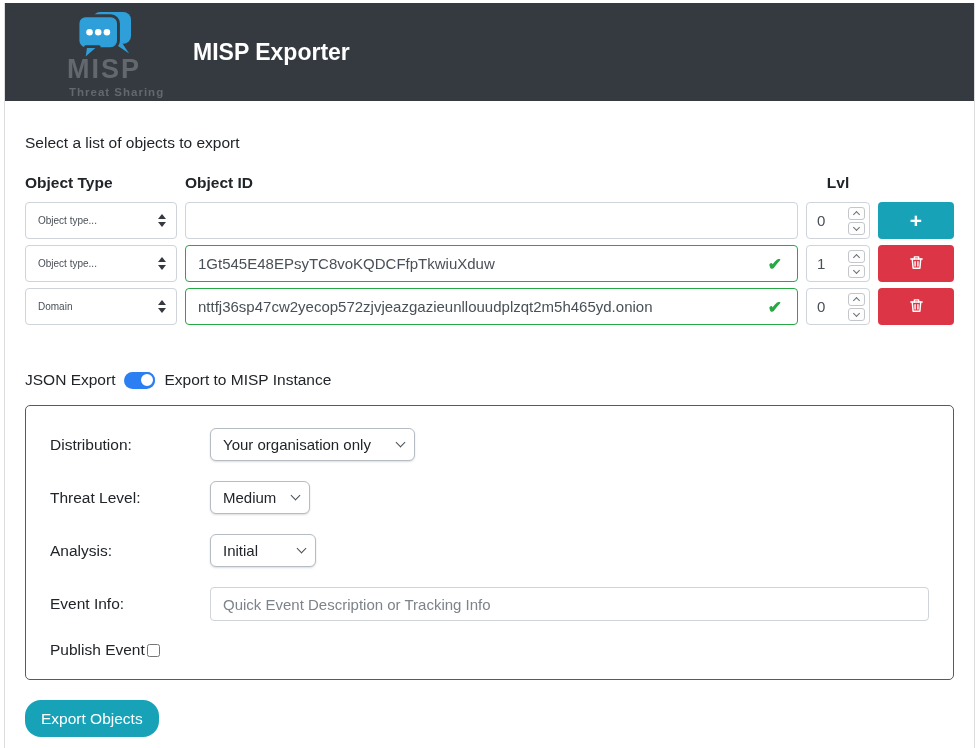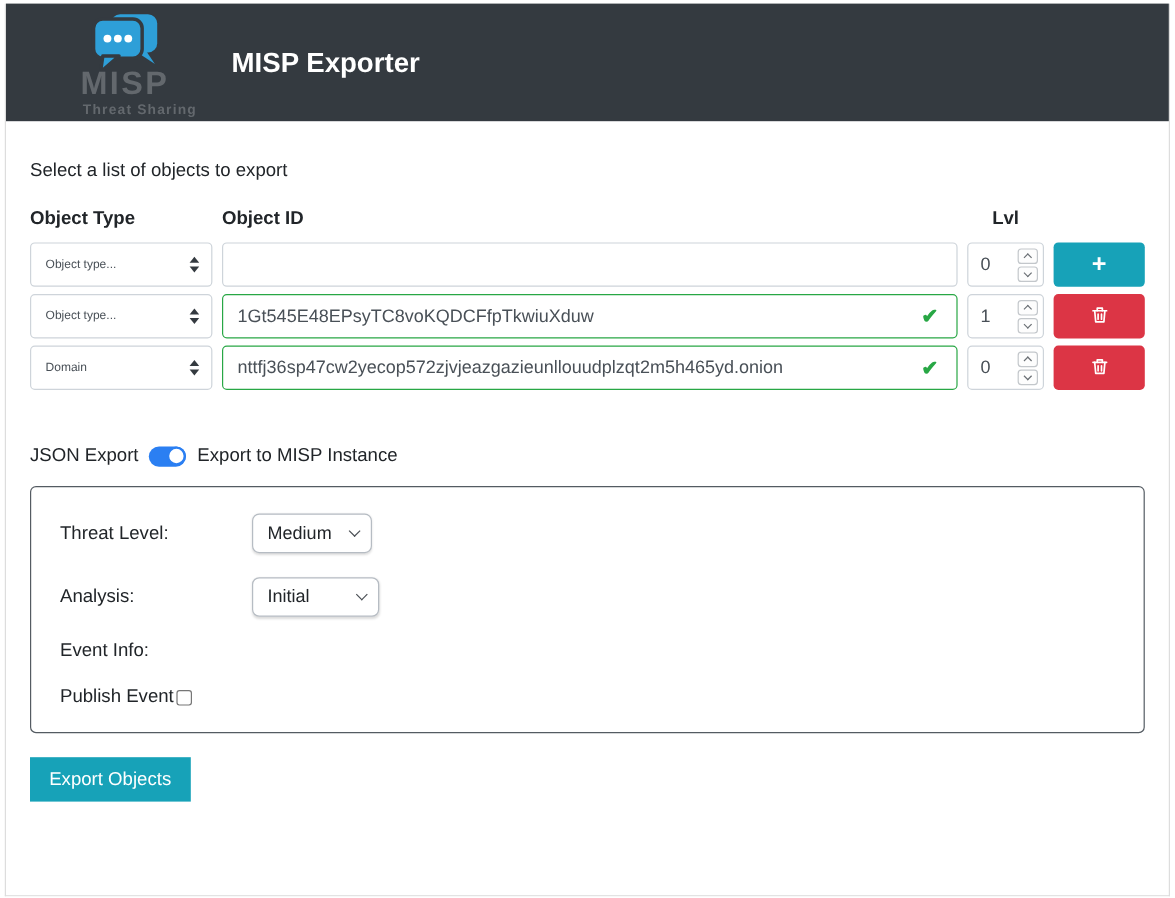--- a/index.html
+++ b/index.html
@@ -108,21 +108,21 @@
   .evt-input {
     flex:1; height:34px; border:1px solid #ced4da; border-radius:4px;
     padding:0 12px; font-size:15px; color:#495057; outline:none;
     font-family:"Liberation Sans", sans-serif;
   }
   .evt-input::placeholder { color:#7d838a; opacity:1; }
   .pub-row { margin-bottom:16px; }
   .pub-check { width:13px; height:13px; margin:0 0 0 2px; vertical-align:-1px; }
 
   .btn-export {
-    margin-top:20px; background:#17a2b8; color:#fff; border:none; border-radius:0;
+    margin-top:20px; background:#17a2b8; color:#fff; border:none; border-radius:16px;
     font-size:15.5px; padding:0 16px; height:37px; cursor:pointer;
     font-family:"Liberation Sans", sans-serif;
   }
 </style>
 </head>
 <body>
 
 <div class="page">
 
   <header>
@@ -252,39 +252,47 @@
     <div class="toggle-row">
       <span>JSON Export</span>
       <span class="switch">
         <span class="knob"></span>
       </span>
       <span>Export to MISP Instance</span>
     </div>
 
     <section class="panel">
 
+      <div class="opt-row">
+        <span class="opt-label">Distribution:</span>
+        <span class="dd dd-dist">
+          <span>Your organisation only</span>
+          <span class="chev"></span>
+        </span>
+      </div>
 
       <div class="opt-row">
         <span class="opt-label">Threat Level:</span>
         <span class="dd dd-threat">
           <span>Medium</span>
           <span class="chev"></span>
         </span>
       </div>
 
       <div class="opt-row">
         <span class="opt-label">Analysis:</span>
         <span class="dd dd-analysis">
           <span>Initial</span>
           <span class="chev"></span>
         </span>
       </div>
 
       <div class="opt-row">
         <span class="opt-label">Event Info:</span>
+        <input class="evt-input" type="text" placeholder="Quick Event Description or Tracking Info" style="">
       </div>
 
       <div class="opt-row pub-row">
         <span class="opt-label" style="width:auto;">Publish Event</span>
         <input class="pub-check" type="checkbox" style="">
       </div>
 
     </section>
 
     <button class="btn-export">Export Objects</button>

